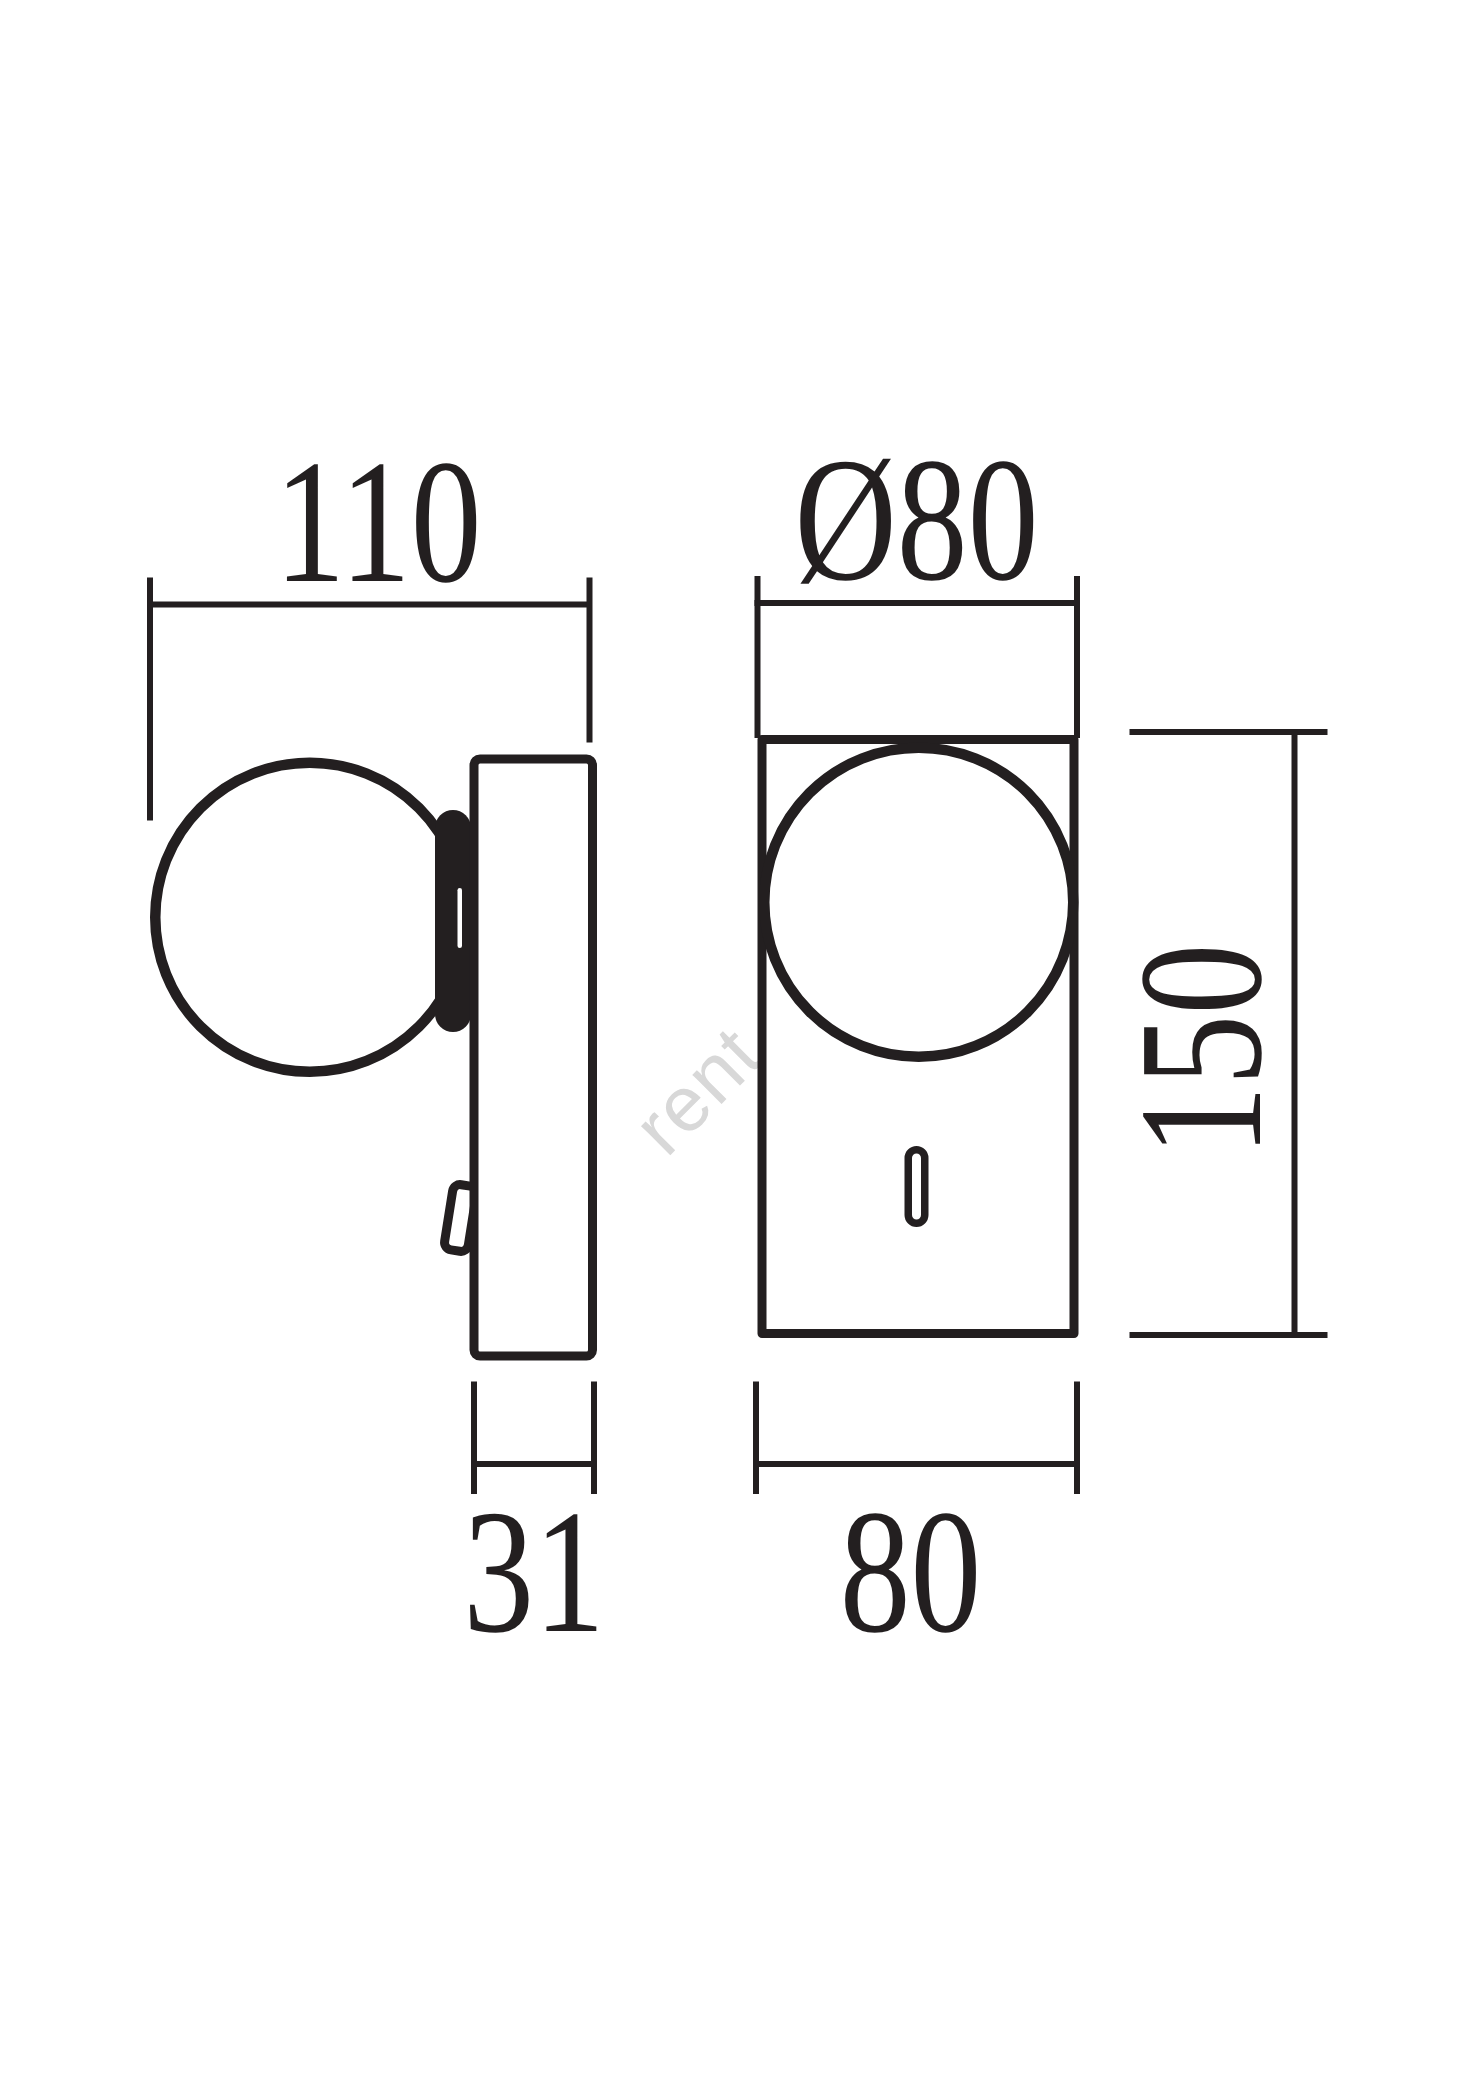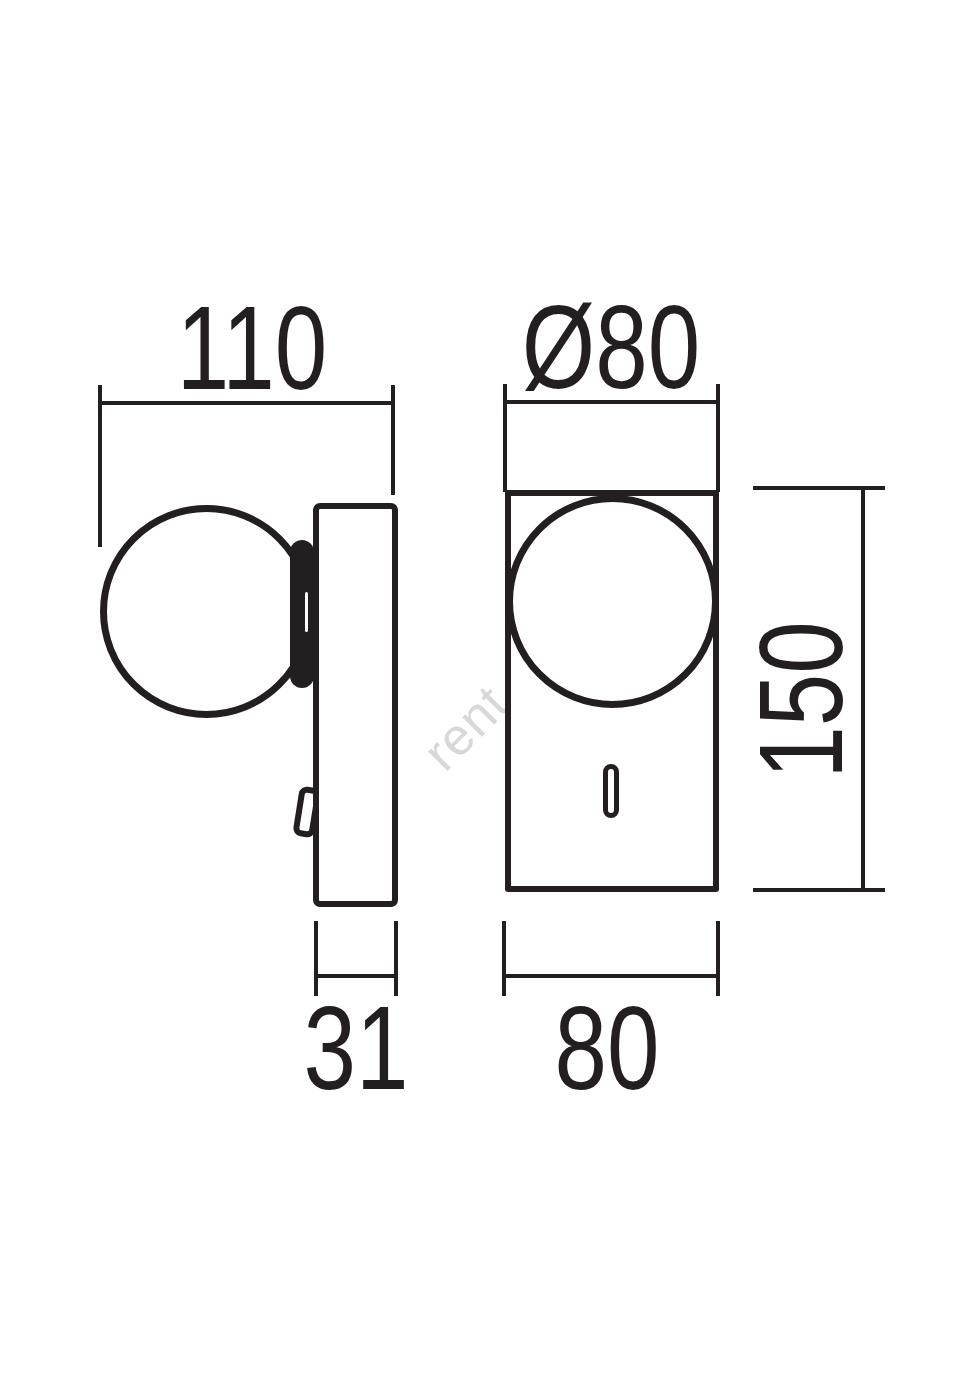--- a/index.html
+++ b/index.html
@@ -7,21 +7,21 @@
     --watermark-color:#d8d8d8;
   }
   *{box-sizing:border-box;margin:0;padding:0;}
   html,body{background:#ffffff;}
   body{
     width:980px;height:1400px;
     font-family:"Liberation Sans",sans-serif;
     overflow:hidden;position:relative;
   }
   .canvas{position:absolute;left:0;top:0;width:980px;height:1400px;background:#ffffff;}
-  .group{position:absolute;inset:0;}
+  .group{position:absolute;inset:0;font-family:Liberation Serif, serif;}
   
   .ln{position:absolute;background:var(--line-color);}
   
   .outline{position:absolute;border:6px solid var(--line-color);background:#ffffff;}
   .sphere{border-width:7px;border-radius:50%;}
   .capsule{border-width:5px;border-radius:9px;}
   
   .solid{position:absolute;background:var(--line-color);}
   
   .dim-label{

